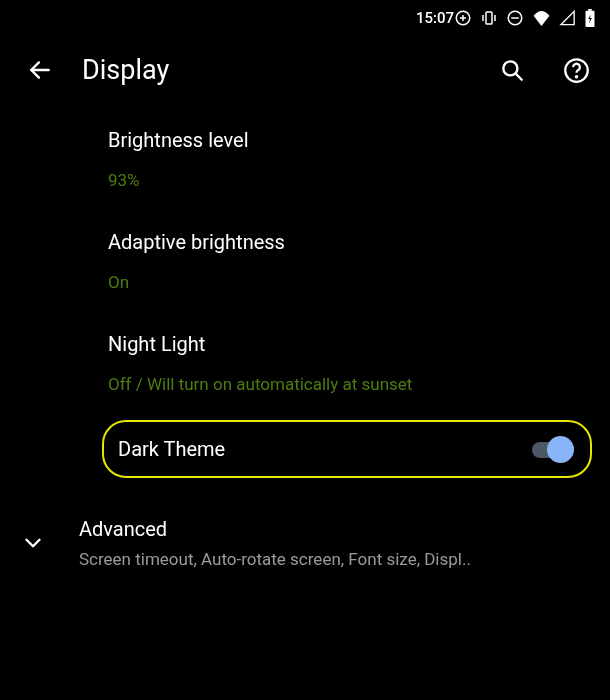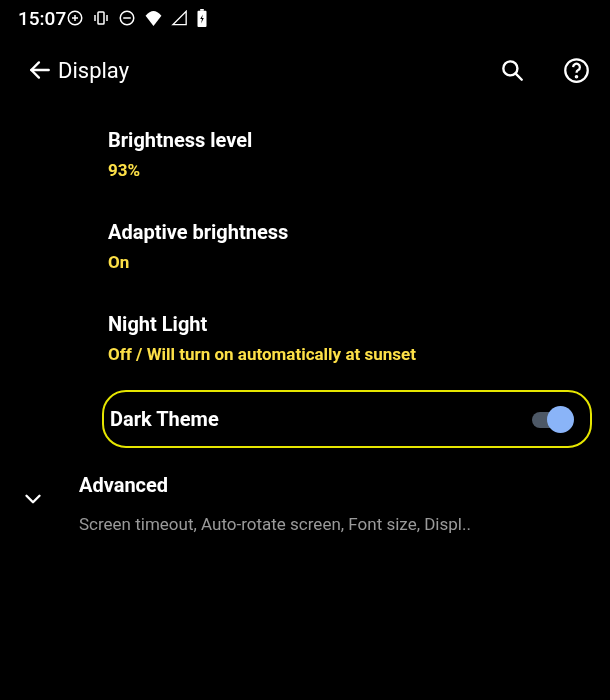--- a/index.html
+++ b/index.html
@@ -7,71 +7,71 @@
     width: 610px;
     height: 700px;
     background: #000;
     color: #fff;
     font-family: Roboto, "Segoe UI", Arial, sans-serif;
     overflow: hidden;
     position: relative;
   }
   .status-bar {
     display: flex;
-    justify-content: flex-start;
+    justify-content: flex-end;
     align-items: center;
     padding: 6px 14px 4px 18px;
-    font-size: 19px;
+    font-size: 15px;
     font-weight: 500;
     height: 34px;
   }
   .status-right { display: flex; align-items: center; gap: 8px; }
   .status-right svg { display: block; }
   .header {
     display: flex;
     align-items: center;
     padding: 16px 14px 18px 14px;
     gap: 24px;
   }
   .header-title {
-    font-size: 22px;
+    font-size: 27px;
     font-weight: 400;
     flex: 1;
-    margin-left: 44px;
+    margin-left: 68px;
   }
   .icon-btn { width: 40px; height: 40px; display: flex; align-items: center; justify-content: center; cursor: pointer; }
   .back-btn { position: absolute; left: 20px; }
   .content { padding-left: 108px; padding-right: 18px; }
   .setting-item {
     padding: 19px 0;
     cursor: pointer;
   }
   .setting-title {
     font-size: 20px;
     color: #fff;
-    font-weight: 700;
+    font-weight: 400;
     line-height: 1.3;
   }
   .setting-subtitle {
     font-size: 17px;
-    color: #fde047;
-    font-weight: 700;
-    margin-top: 6px;
+    color: #4d7c0f;
+    font-weight: 400;
+    margin-top: 16px;
     line-height: 1.3;
   }
   .dark-theme-row {
     display: flex;
     align-items: center;
     justify-content: space-between;
     border: 2.5px solid #e6e600;
     border-radius: 24px;
     margin-left: -6px;
-    padding: 13px 16px 13px 6px;
+    padding: 13px 16px 13px 14px;
     margin-top: 6px;
-    margin-bottom: 6px;
+    margin-bottom: 20px;
   }
   .dark-theme-row .setting-title { font-size: 20px; }
   .toggle {
     width: 46px;
     height: 28px;
     position: relative;
   }
   .toggle-track {
     position: absolute;
     top: 7px;
@@ -97,21 +97,21 @@
     cursor: pointer;
   }
   .advanced-text { flex: 1; padding-left: 33px; }
   .chevron-wrap { padding-top: 14px; }
   .advanced-sub {
     font-size: 17px;
     color: #9a9a9a;
     white-space: nowrap;
     overflow: hidden;
     text-overflow: clip;
-    margin-top: 16px;
+    margin-top: 7px;
   }
 </style>
 </head>
 <body>
 
 <div class="status-bar">
   <span>15:07</span>
   <div class="status-right">
     <span>
       <svg width="18" height="18" viewBox="0 0 24 24" fill="none" stroke="#fff" stroke-width="2">

